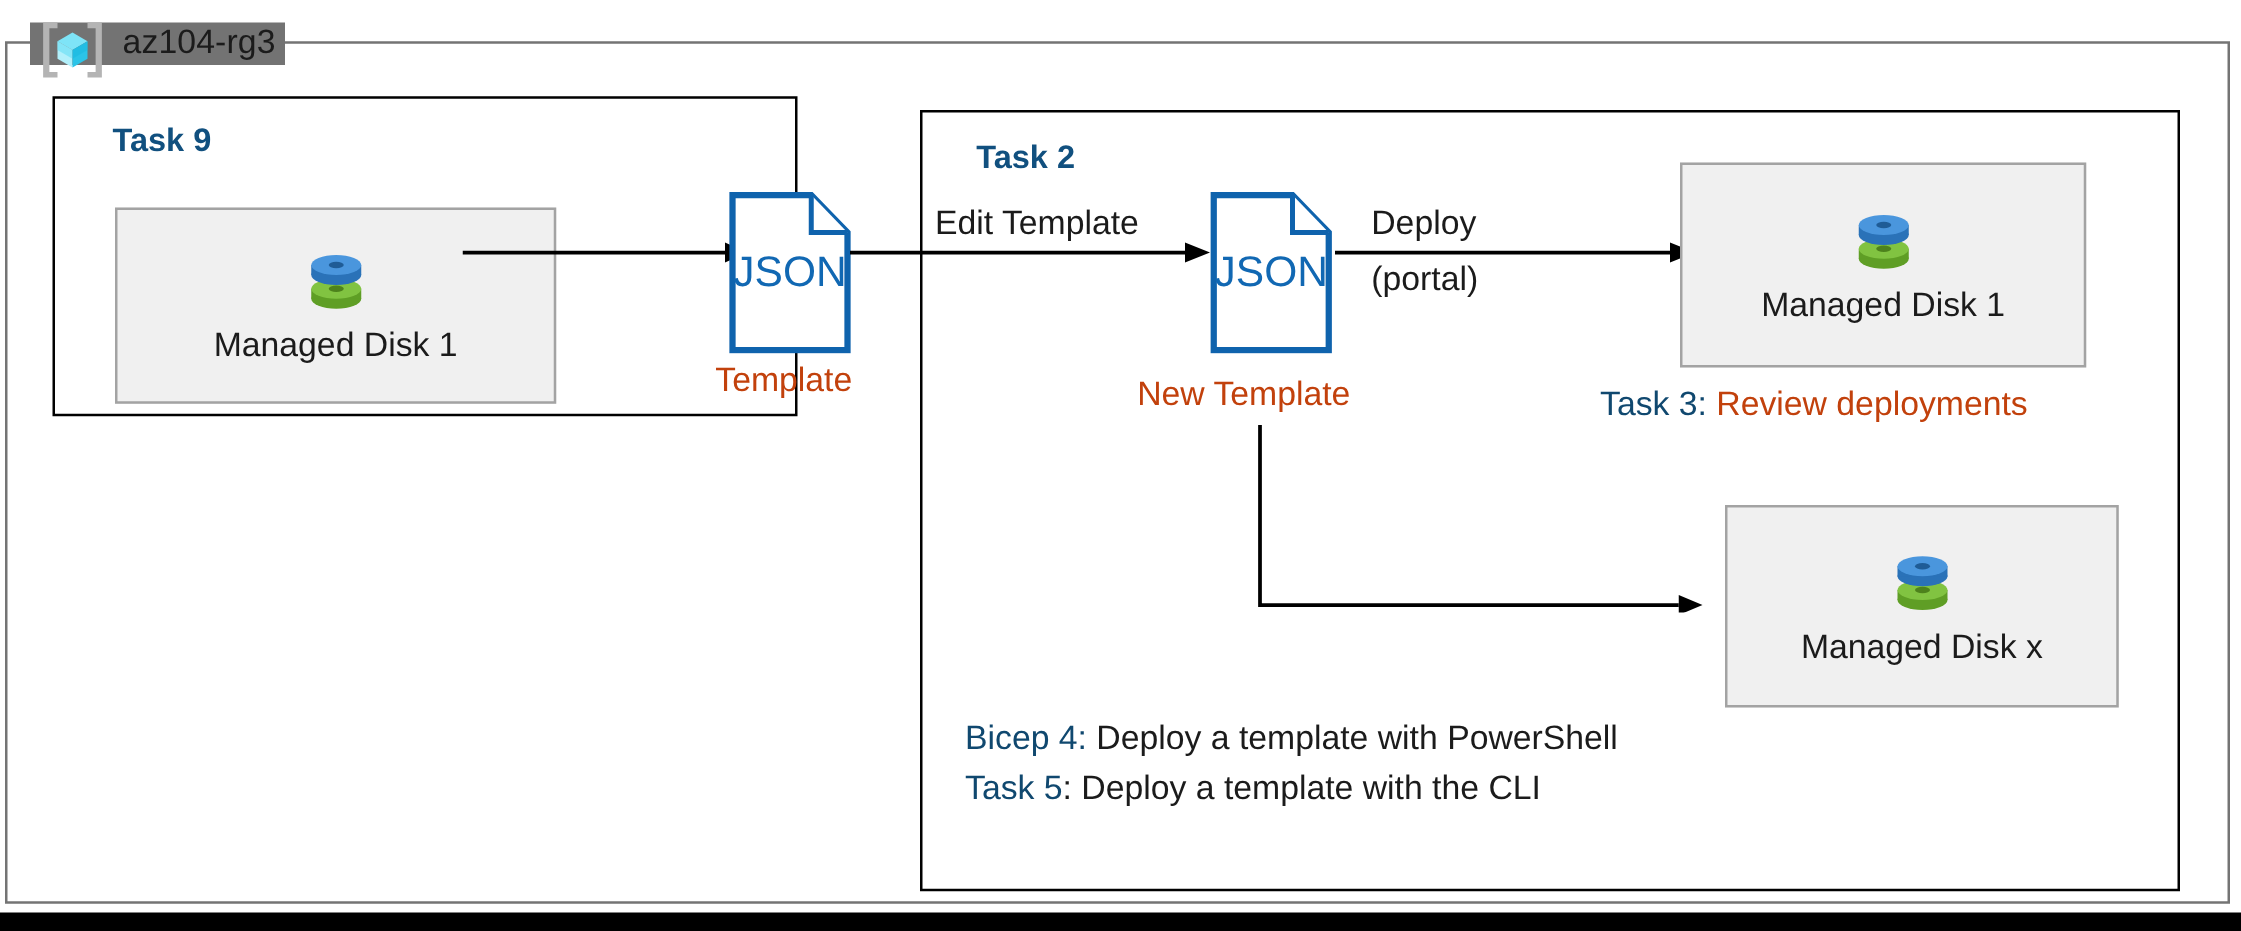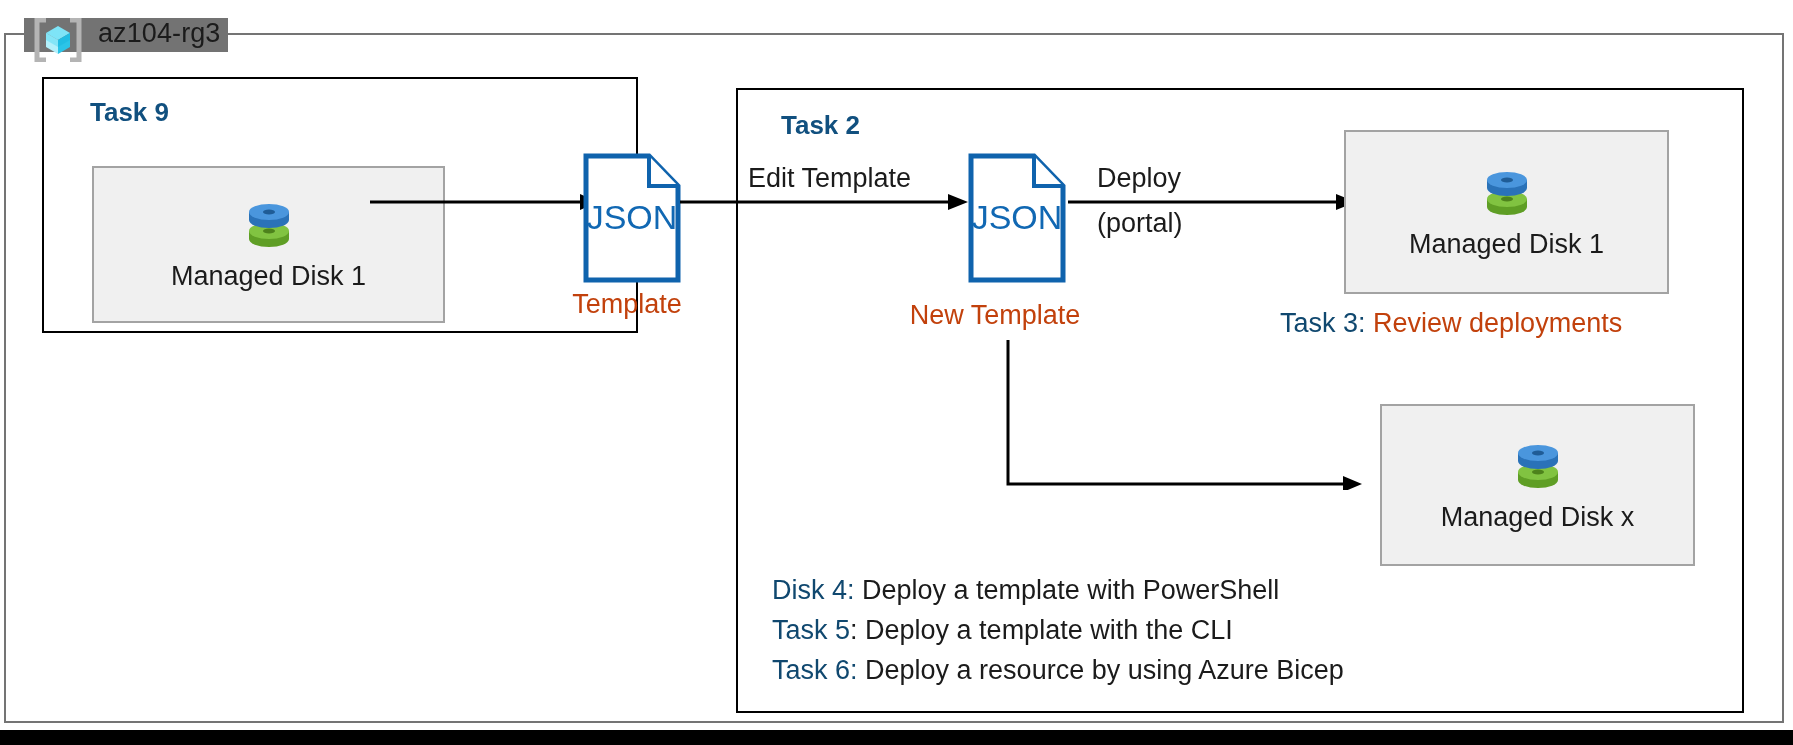--- a/index.html
+++ b/index.html
@@ -292,23 +292,20 @@
         <ellipse cx="28" cy="23" rx="20" ry="8" fill="#2a72b8"></ellipse>
         <rect x="8" y="15" width="40" height="8" fill="#2a72b8"></rect>
         <ellipse cx="28" cy="15" rx="20" ry="8" fill="#4a96dd"></ellipse>
         <ellipse cx="28" cy="15" rx="6" ry="2.6" fill="#1f5c96"></ellipse>
       </svg>
     </span>
     <span class="res-label">Managed Disk x</span>
   </div>
 
   <div class="task-note" id="note-task4">
-    <span class="tn-key">Disk 4:</span><span class="tn-rest-dark"> Deploy a template with PowerShell</span>
+    <span class="tn-key">Bicep 4:</span><span class="tn-rest-dark"> Deploy a template with PowerShell</span>
   </div>
   <div class="task-note" id="note-task5">
     <span class="tn-key">Task 5</span><span class="tn-rest-dark">: Deploy a template with the CLI</span>
   </div>
-  <div class="task-note" id="note-task6">
-    <span class="tn-key">Task 6:</span><span class="tn-rest-dark"> Deploy a resource by using Azure Bicep</span>
-  </div>
 
   <div class="bottom-strip"></div>
 </div>
 
 </body></html>

